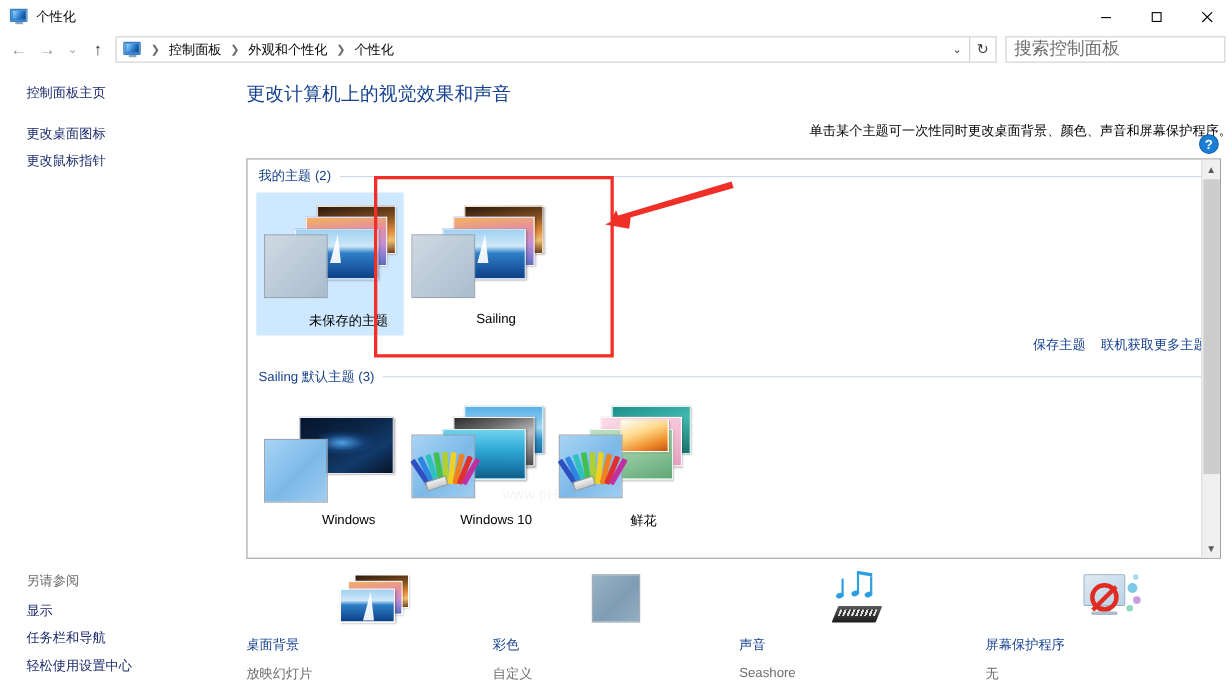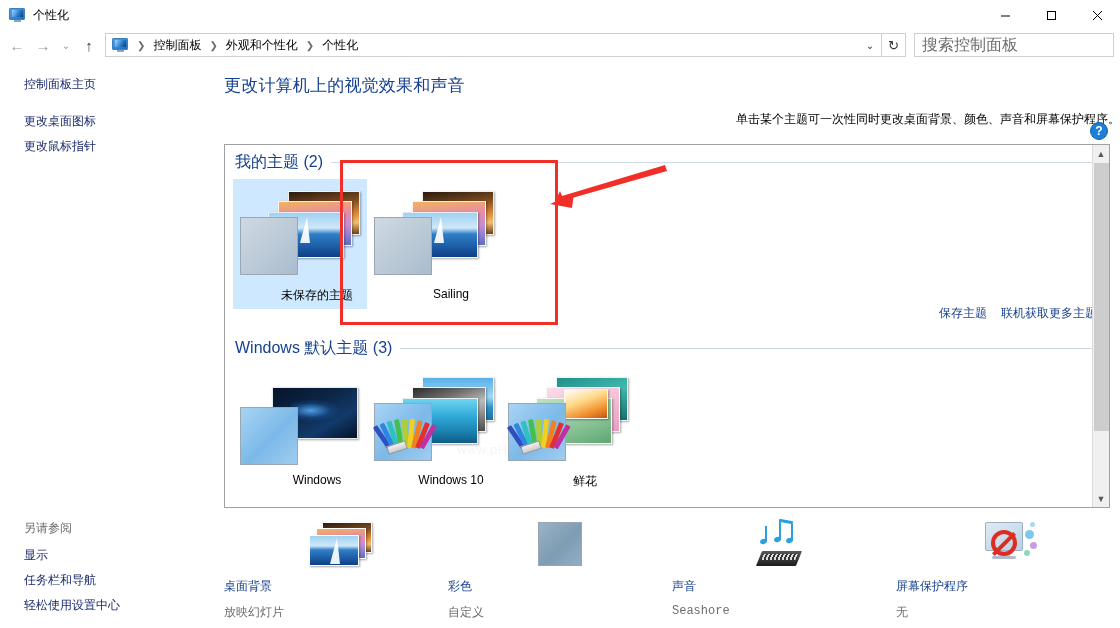--- a/index.html
+++ b/index.html
@@ -104,21 +104,21 @@
   .page-sub { font-size: 12px; color: #000; padding-left: 6px; margin-top: 14px; text-align: right; }
 
   
   .theme-panel {
     margin: 16px 10px 0 6px; border: 1px solid #a0a0a0; background: #fff;
     height: 364px; position: relative; overflow: hidden;
   }
   .group-head {
     display: flex; align-items: center; padding: 7px 12px 0 10px; gap: 8px;
   }
-  .group-title { font-size: 16px; color: #16418f; white-space: nowrap; }
+  .group-title { font-size: 12px; color: #16418f; white-space: nowrap; }
   .group-title .count { color: #16418f; }
   .group-rule { flex: 1; height: 1px; background: #cdd7e6; }
 
   .theme-row { display: flex; padding: 6px 0 0 8px; }
   .theme-item {
     width: 134px; padding: 6px 0 5px 0; text-align: center; cursor: default;
     position: relative;
   }
   .theme-item.selected { background: #cde8ff; }
   .theme-label { font-size: 12px; color: #000; margin-top: 6px; padding-left: 34px; }
@@ -197,21 +197,21 @@
   }
 
   
   .bottom-bar {
     position: absolute; left: 0; right: 0; bottom: 0; height: 120px;
     display: flex; padding-left: 6px;
   }
   .bb-item { flex: 1; text-align: left; padding-top: 8px; cursor: default; }
   .bb-icon { height: 58px; position: relative; }
   .bb-title { font-size: 12px; color: #16418f; margin-top: 4px; }
-  .bb-sub { font-size: 12px; color: #6d6d6d; margin-top: 9px; font-family: Liberation Mono, monospace; }
+  .bb-sub { font-size: 12px; color: #6d6d6d; margin-top: 9px; }
 
   .mini-stack { position:absolute; left:50%; top:6px; transform:translateX(-50%); width:72px; height:48px; }
   .mini-ph { position:absolute; border:1px solid #fff; box-shadow: 1px 1px 2px rgba(0,0,0,.35); }
   .mp1 { width:50px; height:31px; right:0;  top:0; }
   .mp2 { width:50px; height:31px; right:6px; top:6px; }
   .mp3 { width:50px; height:31px; right:13px; top:13px; }
 
   .color-sq {
     position:absolute; left:50%; top:6px; transform:translateX(-50%);
     width:44px; height:44px; border:1px solid #9aa6b2;
@@ -398,21 +398,21 @@
 
       <div class="watermark">www.pHome.NET</div>
 
       <div class="panel-links">
         <span class="panel-link">保存主题</span>
         <span class="panel-link">联机获取更多主题</span>
       </div>
 
       <div class="group-head" style="margin-top:22px;">
         <span class="group-title">
-          <span>Windows 默认主题</span>
+          <span>Sailing 默认主题</span>
           <span class="count">(3)</span>
         </span>
         <span class="group-rule"></span>
       </div>
 
       <div class="theme-row">
         <div class="theme-item">
           <div class="thumb-wrap">
             <div class="stack">
               <div class="ph ph3 img-dark" style="width:86px;height:52px;right:4px;top:12px;"></div>

